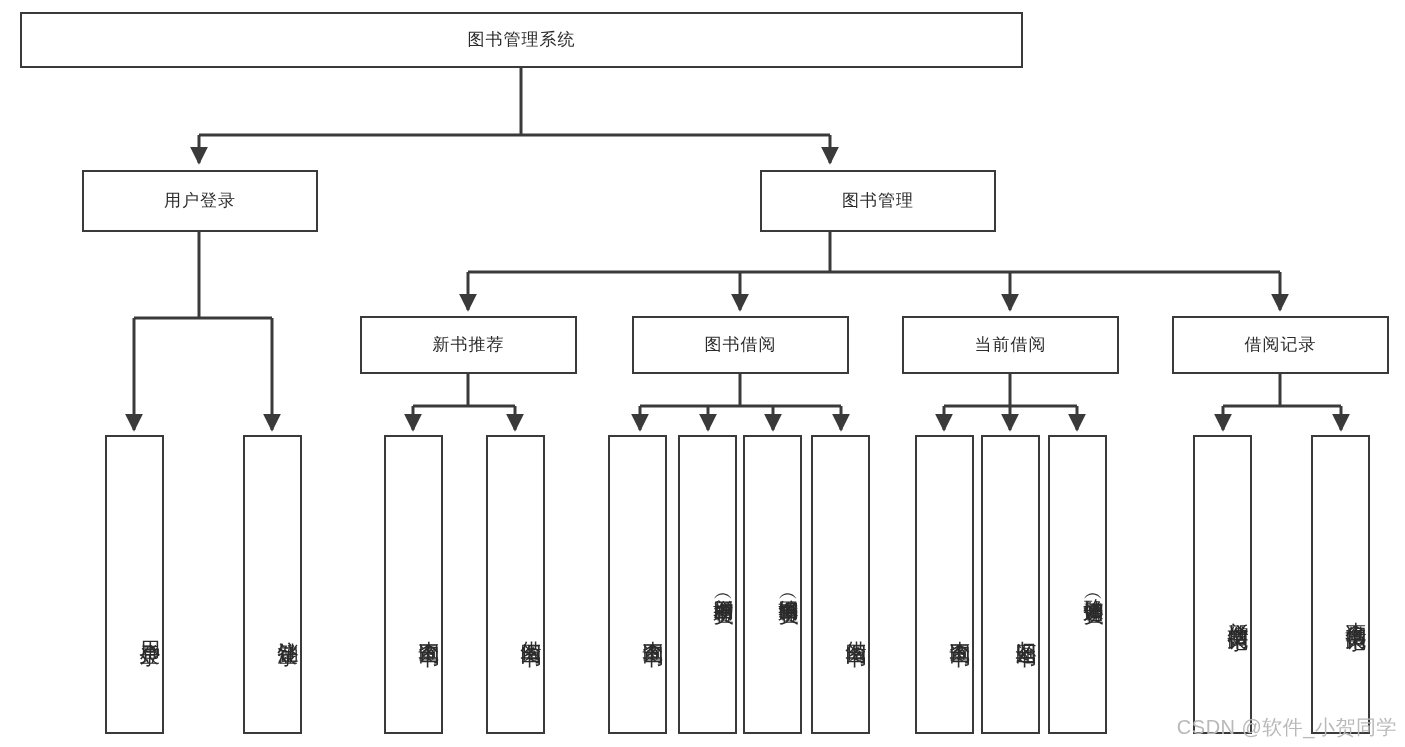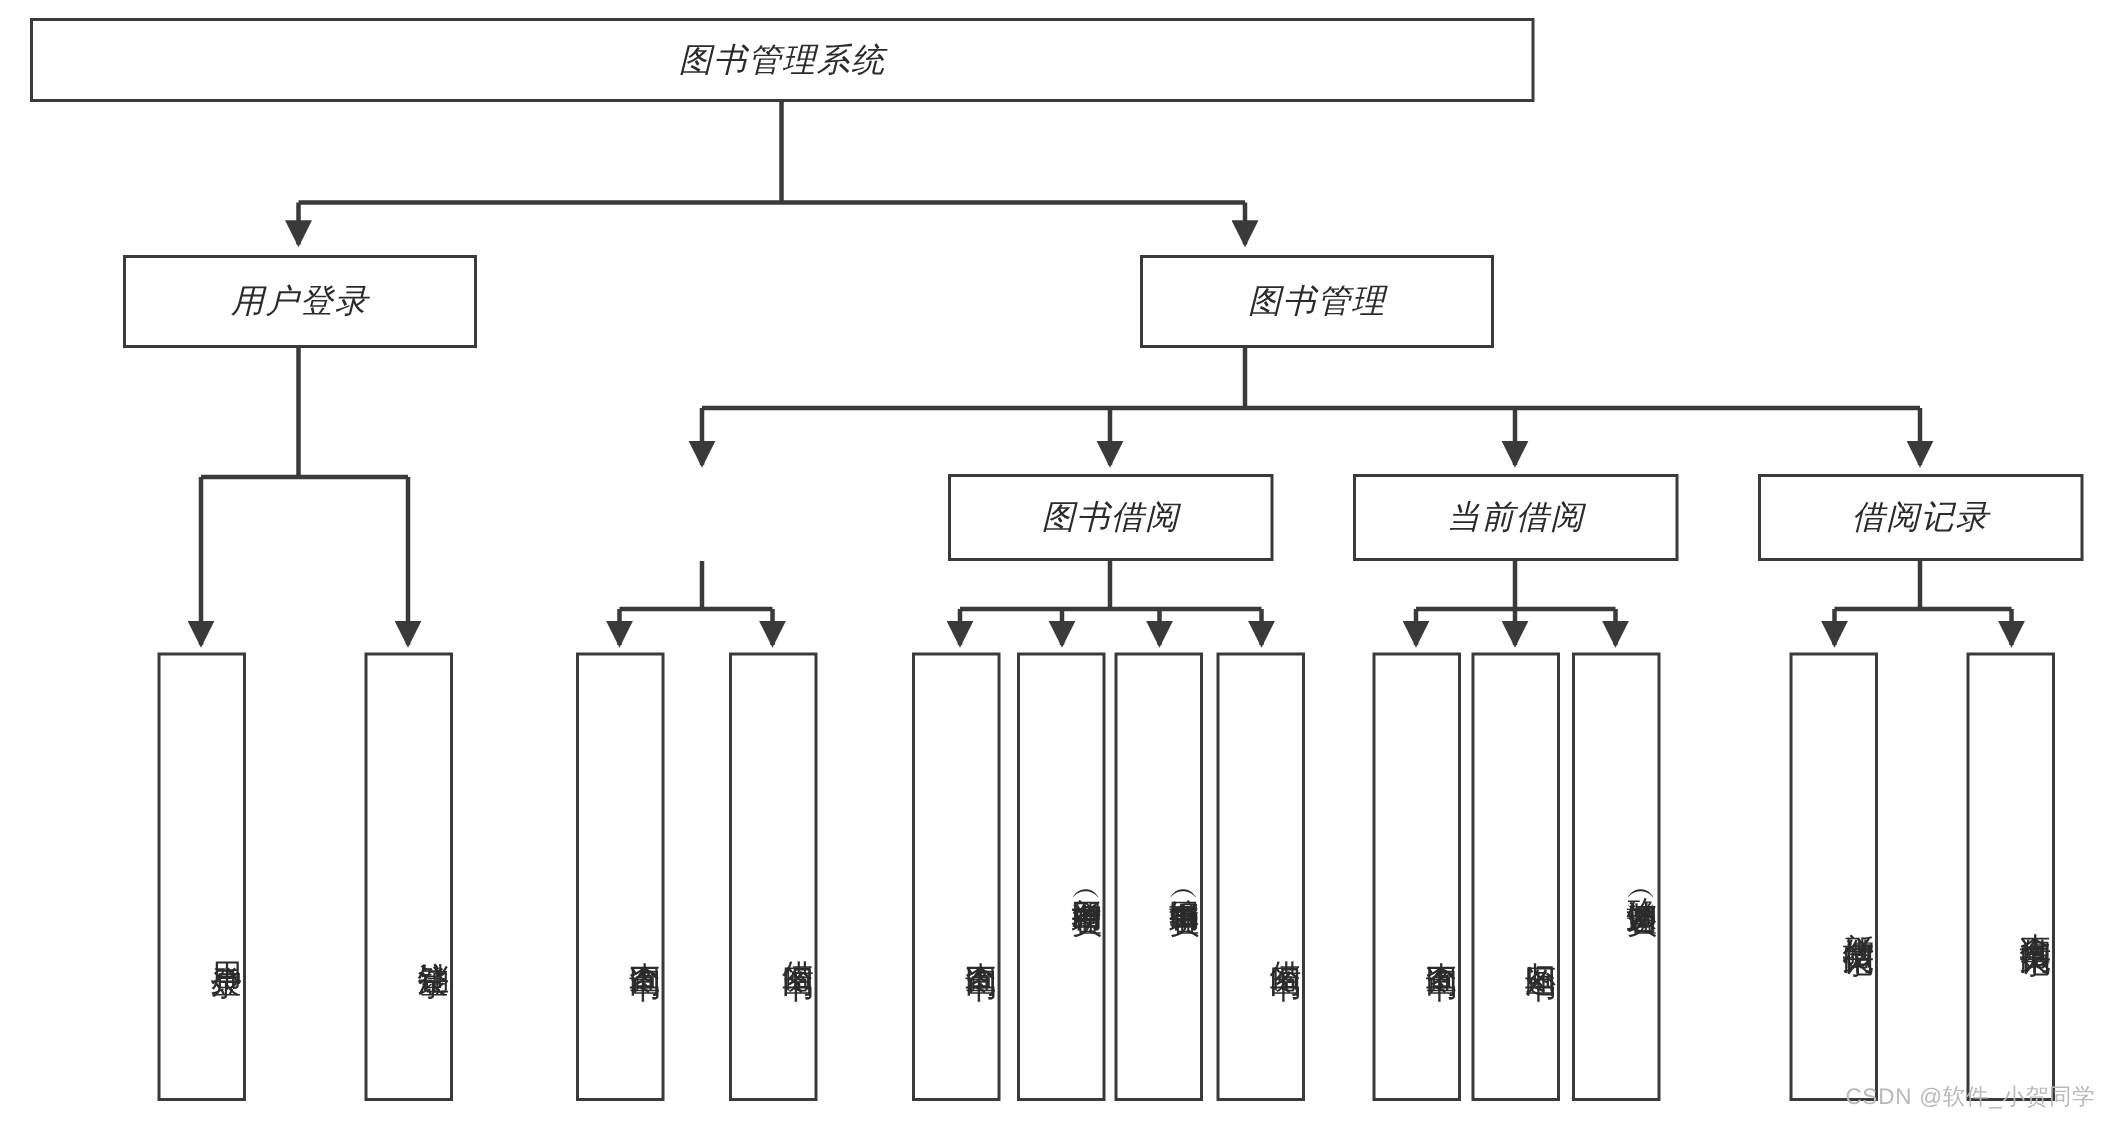--- a/index.html
+++ b/index.html
@@ -30,23 +30,22 @@
     border: 2.5px solid #3a3a3a;
     background: #ffffff;
     color: #2b2b2b;
     display: flex;
     align-items: center;
     justify-content: center;
     text-align: center;
     line-height: 1.18;
   }
   .node.horiz {
-    font-size: 22px;
+    font-size: 17px;
     letter-spacing: 1px;
-    font-style: italic;
   }
   .node.vert {
     writing-mode: vertical-rl;
     text-orientation: upright;
     font-size: 21px;
     letter-spacing: 2px;
     align-items: flex-start;
     justify-content: center;
     padding-top: 16px;
   }
@@ -55,21 +54,21 @@
     font-size: 20px;
     letter-spacing: 1px;
   }
   .node.vert span {
     display: block;
   }
   .watermark {
     position: absolute;
     right: 8px;
     bottom: 6px;
-    font-size: 15px;
+    font-size: 20px;
     color: #b9b9b9;
     letter-spacing: 0.5px;
     white-space: nowrap;
     pointer-events: none;
   }
 </style>
 </head>
 <body>
 
 <div id="canvas">
@@ -128,20 +127,23 @@
     <span>图书管理系统</span>
   </div>
 
   <div class="node horiz" style="left:82px; top:170px; width:236px; height:62px;">
     <span>用户登录</span>
   </div>
   <div class="node horiz" style="left:712px; top:170px; width:236px; height:62px;margin-left:48px;">
     <span>图书管理</span>
   </div>
 
+  <div class="node horiz" style="left:360px; top:316px; width:217px; height:58px;">
+    <span>新书推荐</span>
+  </div>
   <div class="node horiz" style="left:632px; top:316px; width:217px; height:58px;text-align:center;">
     <span>图书借阅</span>
   </div>
   <div class="node horiz" style="left:902px; top:316px; width:217px; height:58px;align-items:center;">
     <span>当前借阅</span>
   </div>
   <div class="node horiz" style="left:1172px; top:316px; width:217px; height:58px;text-align:center;">
     <span>借阅记录</span>
   </div>
 

